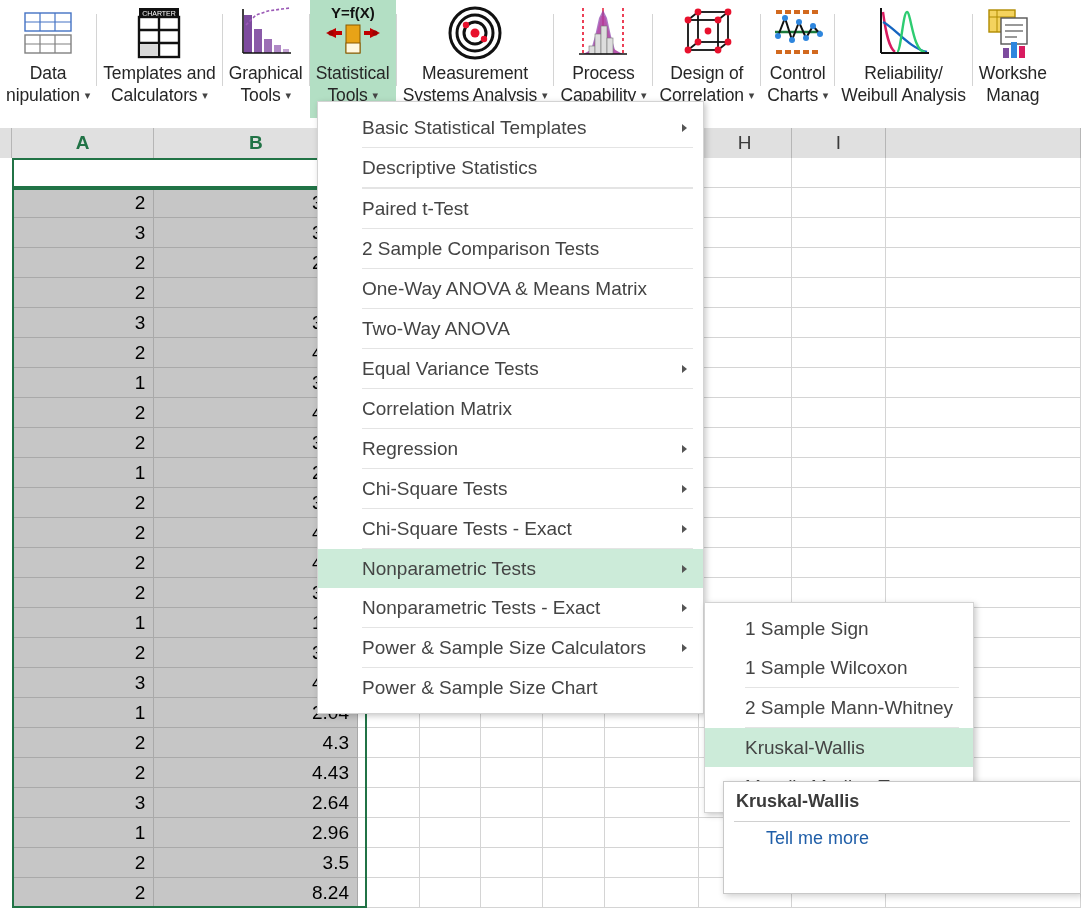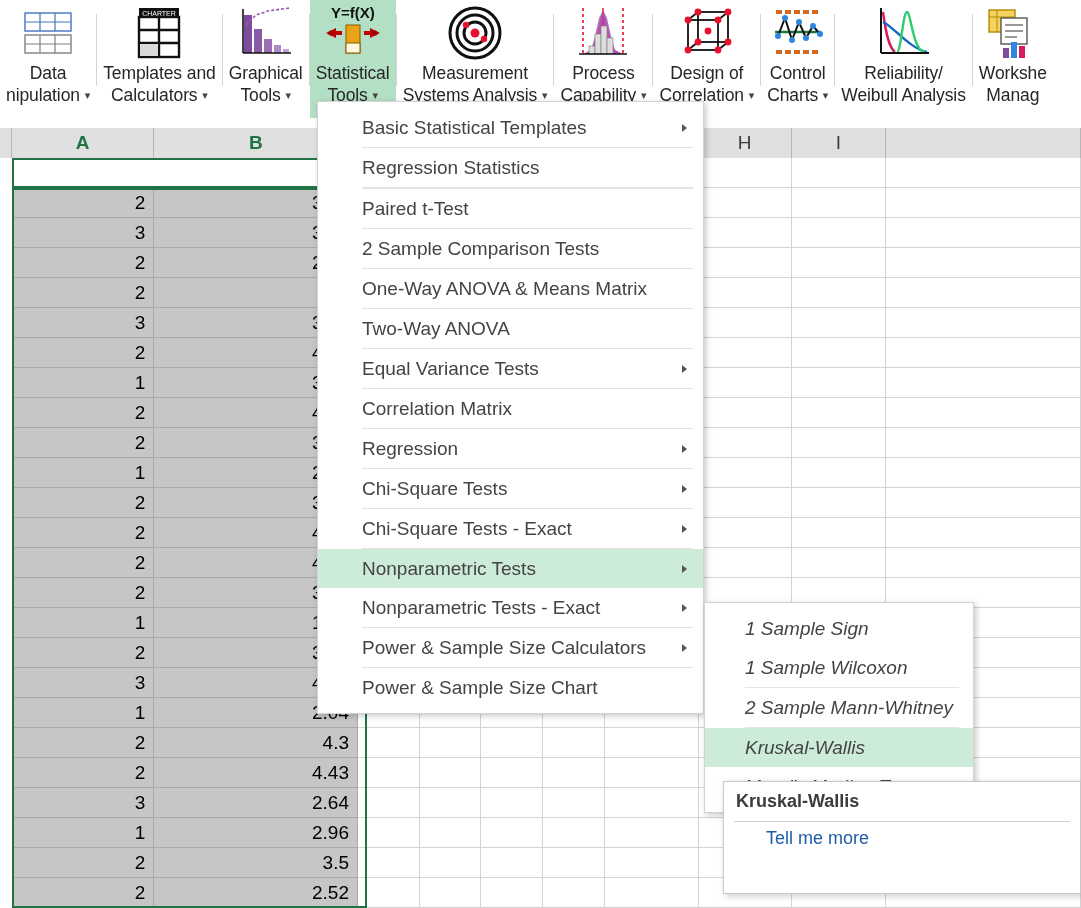--- a/index.html
+++ b/index.html
@@ -72,21 +72,21 @@
     box-shadow:2px 2px 6px rgba(0,0,0,.22);
     padding:6px 0;
   }
   #main-menu{ left:317px; top:101px; width:387px; }
   #sub-menu{ left:704px; top:602px; width:270px; }
   .mi{
     position:relative; height:39px; display:flex; align-items:center;
     padding:0 26px 0 44px; font-size:19px; color:#444; white-space:nowrap;
     cursor:default;
   }
-  #sub-menu .mi{ padding-left:40px;font-style:italic; }
+  #sub-menu .mi{ padding-left:40px; }
   .mi.sel{ background:#ccebd9; }
   .mi .arrow{
     position:absolute; right:16px; top:50%; margin-top:-4px;
     width:0;height:0;border-left:5px solid #555;
     border-top:4px solid transparent;border-bottom:4px solid transparent;
   }
   .msep{ height:1px; background:#e4e4e4; margin:0 10px 0 44px; }
   #sub-menu .msep{ margin-left:40px; margin-right:14px;}
 
   
@@ -609,21 +609,21 @@
           <div class="cell" style="width: 63px;"></div>
           <div class="cell" style="width: 63px;"></div>
           <div class="cell" style="width: 63px;"></div>
           <div class="cell" style="width: 96px;"></div>
           <div class="cell" style="width: 96px;"></div>
           <div class="cell" style="width: 96px;"></div>
           <div class="cell" style="width: 200px;"></div>
         </div>
         <div class="row">
           <div class="cell sel num" style="width: 146px;">2</div>
-          <div class="cell sel num" style="width: 209px;">2.52</div>
+          <div class="cell sel num" style="width: 209px;">8.24</div>
           <div class="cell" style="width: 63px;"></div>
           <div class="cell" style="width: 63px;"></div>
           <div class="cell" style="width: 63px;"></div>
           <div class="cell" style="width: 63px;"></div>
           <div class="cell" style="width: 96px;"></div>
           <div class="cell" style="width: 96px;"></div>
           <div class="cell" style="width: 96px;"></div>
           <div class="cell" style="width: 200px;"></div>
         </div>
       </div>
@@ -631,21 +631,21 @@
   <div class="selbox"></div>
 </div>
 
 <div class="menu" id="main-menu">
       <div class="mi">
         <span>Basic Statistical Templates</span>
         <span class="arrow"></span>
       </div>
       <div class="msep"></div>
       <div class="mi">
-        <span>Regression Statistics</span>
+        <span>Descriptive Statistics</span>
       </div>
       <div class="msep"></div>
       <div class="msep"></div>
       <div class="mi">
         <span>Paired t-Test</span>
       </div>
       <div class="msep"></div>
       <div class="mi">
         <span>2 Sample Comparison Tests</span>
       </div>

